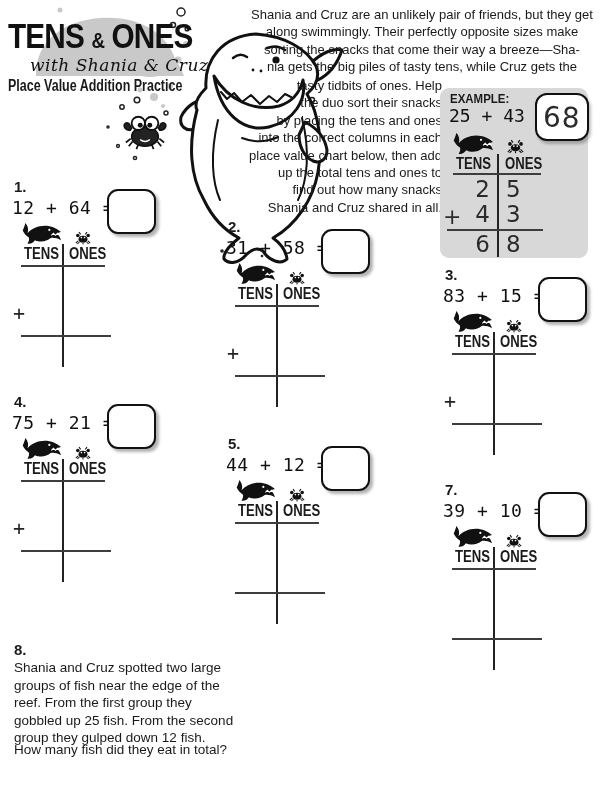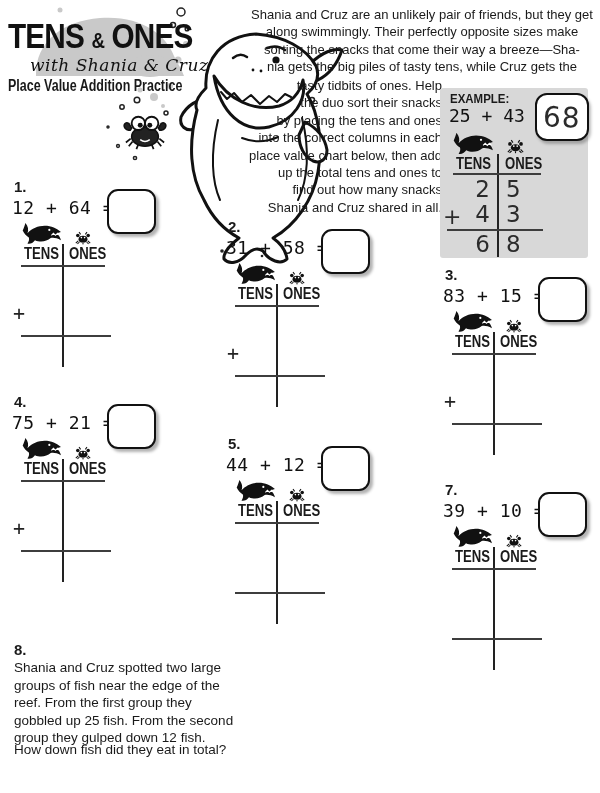--- a/index.html
+++ b/index.html
@@ -20,21 +20,21 @@
   .tagline{left:8px;top:77px;z-index:2;font-weight:700;font-size:16px;white-space:nowrap;
            transform:scaleX(.78);transform-origin:left top;}
 
   
   .intro-top{left:236px;top:6px;width:372px;z-index:2;font-size:13px;line-height:17.4px;
              text-align:center;white-space:pre;}
   .intro-bottom{left:230px;top:77px;width:212px;z-index:2;font-size:13px;line-height:17.4px;
                 text-align:right;white-space:pre;}
 
   
-  .example{left:440px;top:88px;width:148px;height:170px;background:#d8d8d8;border-radius:3px;z-index:2;}
+  .example{left:440px;top:88px;width:148px;height:170px;background:#d8d8d8;border-radius:9px;z-index:2;}
   .ex-label{left:10px;top:3px;font-weight:700;font-size:13.5px;transform:scaleX(.85);transform-origin:left top;white-space:nowrap;}
   .ex-expr{left:9px;top:17px;font-family:"DejaVu Sans Mono",monospace;font-size:18px;color:#111;white-space:nowrap;}
   .ex-ans{left:95px;top:5px;width:50px;height:44px;background:#fff;border:2.5px solid #111;border-radius:12px;
           box-shadow:2px 3px 3px rgba(0,0,0,.25);display:flex;align-items:center;justify-content:center;}
   .hw{font-family:"DejaVu Sans",sans-serif;color:#2b2b2b;}
   .ex-ans .hw{font-size:28px;transform:rotate(2deg);letter-spacing:1px;}
   .ex-chart{left:0;top:66px;width:148px;height:104px;}
   .ex-chart .vline{left:57px;height:103px;}
   .ex-chart .rule-top{left:13px;top:19px;width:88px;}
   .ex-chart .rule-sum{left:7px;top:75px;width:96px;}
@@ -335,13 +335,13 @@
     <div class="rule-sum"></div>
   </div>
 </div>
 
 <div class="abs wp-num">8.</div>
 <div class="abs wp-text">Shania and Cruz spotted two large
 groups of fish near the edge of the
 reef. From the first group they
 gobbled up 25 fish. From the second
 group they gulped down 12 fish.</div>
-<div class="abs wp-q">How down fish did they eat in total?</div>
+<div class="abs wp-q">How many fish did they eat in total?</div>
 
 </body></html>

